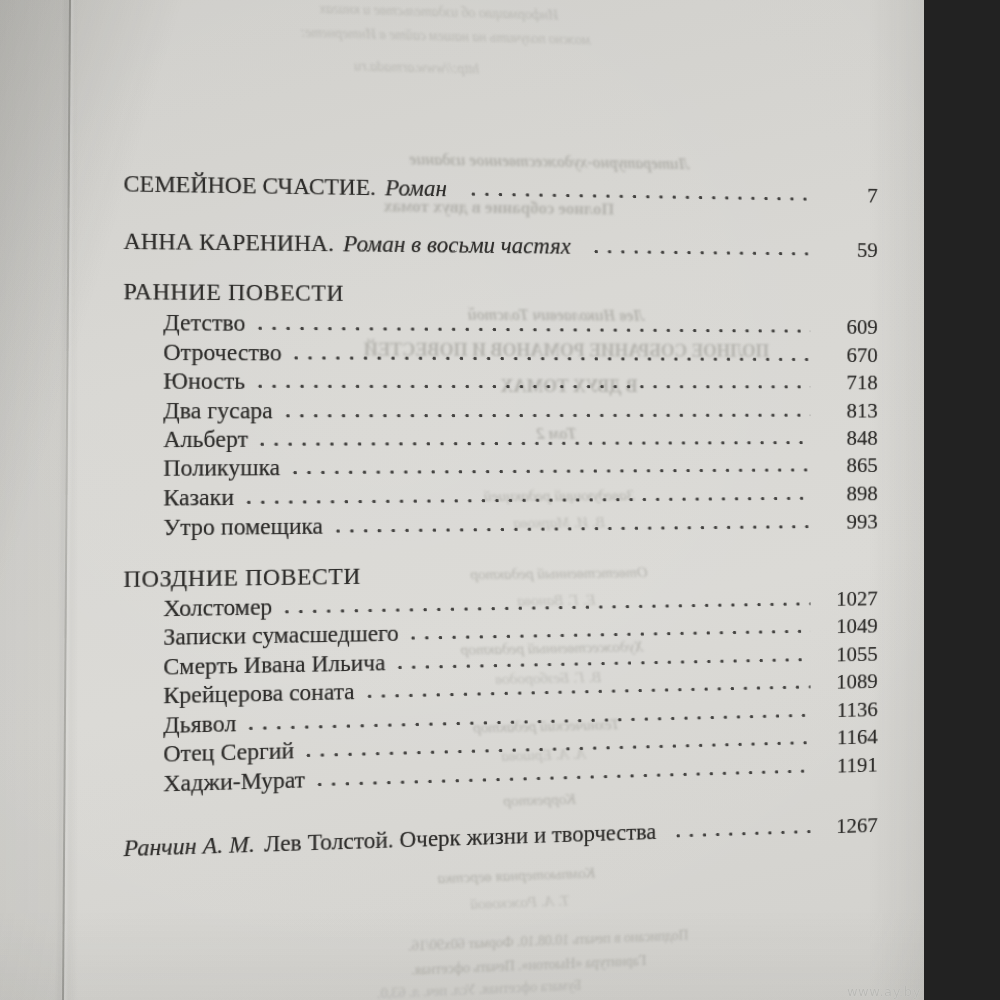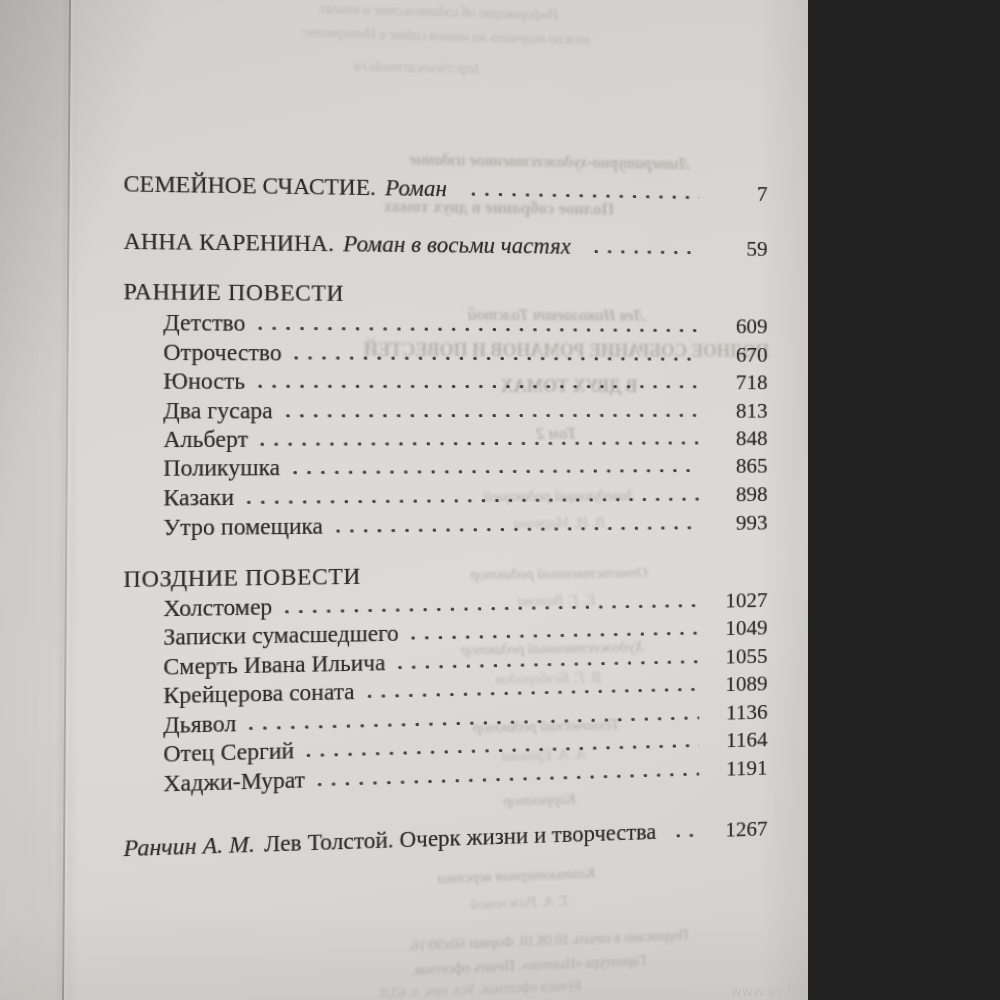--- a/index.html
+++ b/index.html
@@ -1,17 +1,17 @@
 <!DOCTYPE html>
 <html><head>
 <meta charset="utf-8">
 <style>
   html,body{margin:0;padding:0;background:#222;}
   .photo{
-    position:relative;width:808px;height:1000px;overflow:hidden;
+    position:relative;width:924px;height:1000px;overflow:hidden;
     font-family:"Liberation Serif","DejaVu Serif",serif;
     background:
       radial-gradient(140% 120% at 42% 38%, rgba(255,255,255,0.08), rgba(0,0,0,0) 55%),
       linear-gradient(168deg,#cfceca 0%,#d7d6d2 35%,#dad9d5 62%,#d2d1cd 100%);
   }
   .persp{position:absolute;inset:0;transform:perspective(1250px) rotateY(5.2deg);transform-origin:500px 400px;}
 
   
   .toc{position:absolute;left:132px;right:34px;top:0;height:100%;color:#2d2c2a;
        text-shadow:0 0 .7px rgba(45,44,42,.55);}

